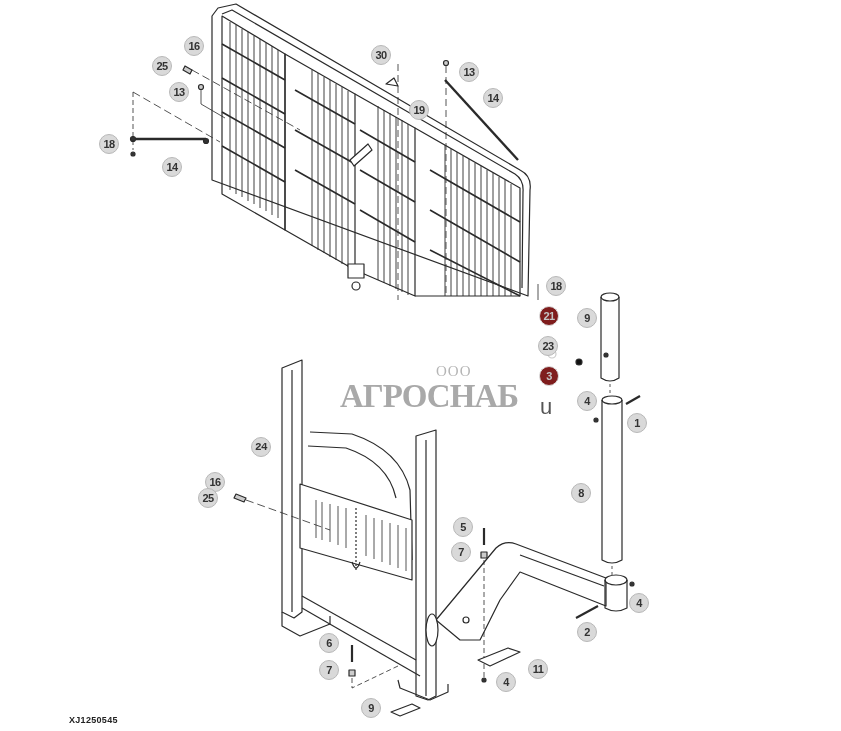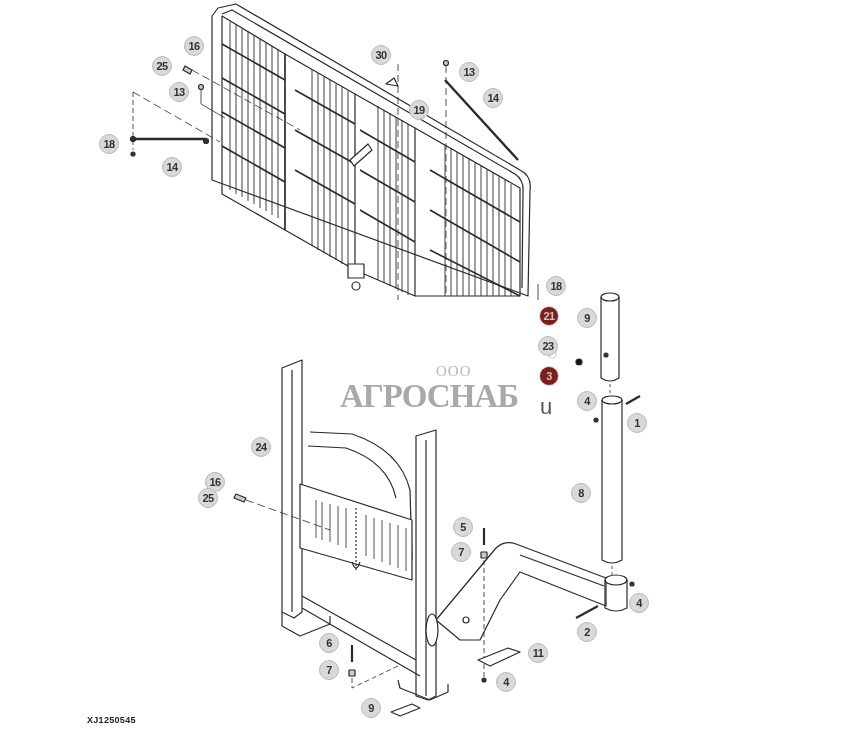--- a/index.html
+++ b/index.html
@@ -1,20 +1,20 @@
 <!DOCTYPE html>
 <html><head>
 <meta charset="utf-8">
 <style>
   html, body { margin: 0; padding: 0; background: #ffffff; }
   body { width: 841px; height: 731px; position: relative; overflow: hidden; font-family: "Liberation Sans", sans-serif; }
   #diagram { position: absolute; left: 0; top: 0; width: 841px; height: 731px; }
   .callout { position: absolute; width: 20px; height: 20px; border-radius: 50%; background: #d9d9d9; border: 1px solid #b8b8b8; box-sizing: border-box; display: flex; align-items: center; justify-content: center; font-size: 11px; font-weight: bold; color: #333; letter-spacing: -0.5px; }
   .callout.faded { background: #7f1d1d; border-color: #dddddd; color: #c4c4c4; }
-  .figure-id { position: absolute; left: 87px; top: 715px; font-size: 9px; font-weight: bold; color: #222; letter-spacing: 0.3px; }
+  .figure-id { position: absolute; left: 69px; top: 715px; font-size: 9px; font-weight: bold; color: #222; letter-spacing: 0.3px; }
   .wm-ooo { position: absolute; left: 436px; top: 363px; font-size: 15px; color: #b5b5b5; font-family: "Liberation Serif", serif; letter-spacing: 1px; }
   .wm-brand { position: absolute; left: 340px; top: 378px; font-size: 33px; color: #a9a9a9; font-family: "Liberation Serif", serif; letter-spacing: -1px; font-weight: bold; }
   .wm-u { position: absolute; left: 540px; top: 394px; font-size: 22px; color: #555; font-family: "Liberation Sans", sans-serif; }
 </style>
 </head>
 <body>
 
 <svg id="diagram" viewBox="0 0 841 731" xmlns="http://www.w3.org/2000/svg">
   <g fill="none" stroke="#2a2a2a" stroke-width="1.2" stroke-linejoin="round">
 
@@ -165,28 +165,28 @@
     <div class="callout" style="left: 409px; top: 100px;">19</div>
     <div class="callout" style="left: 459px; top: 62px;">13</div>
     <div class="callout" style="left: 483px; top: 88px;">14</div>
     <div class="callout" style="left: 546px; top: 276px;">18</div>
     <div class="callout" style="left: 577px; top: 308px;">9</div>
     <div class="callout faded" style="left: 539px; top: 306px;">21</div>
     <div class="callout" style="left: 538px; top: 336px;">23</div>
     <div class="callout faded" style="left: 539px; top: 366px;">3</div>
     <div class="callout" style="left: 577px; top: 391px;">4</div>
     <div class="callout" style="left: 627px; top: 413px;">1</div>
-    <div class="callout" style="left: 251px; top: 437px;">24</div>
+    <div class="callout" style="left: 251px; top: 437px; font-family: Liberation Mono, monospace;">24</div>
     <div class="callout" style="left: 205px; top: 472px;">16</div>
     <div class="callout" style="left: 198px; top: 488px;">25</div>
     <div class="callout" style="left: 571px; top: 483px;">8</div>
     <div class="callout" style="left: 453px; top: 517px;">5</div>
     <div class="callout" style="left: 451px; top: 542px;">7</div>
     <div class="callout" style="left: 629px; top: 593px;">4</div>
     <div class="callout" style="left: 577px; top: 622px;">2</div>
     <div class="callout" style="left: 319px; top: 633px;">6</div>
-    <div class="callout" style="left: 528px; top: 643px;">11</div>
+    <div class="callout" style="left: 528px; top: 659px;">11</div>
     <div class="callout" style="left: 319px; top: 660px;">7</div>
     <div class="callout" style="left: 496px; top: 672px;">4</div>
     <div class="callout" style="left: 361px; top: 698px;">9</div>
   </div>
 
 <div class="figure-id">XJ1250545</div>
 
 </body></html>

